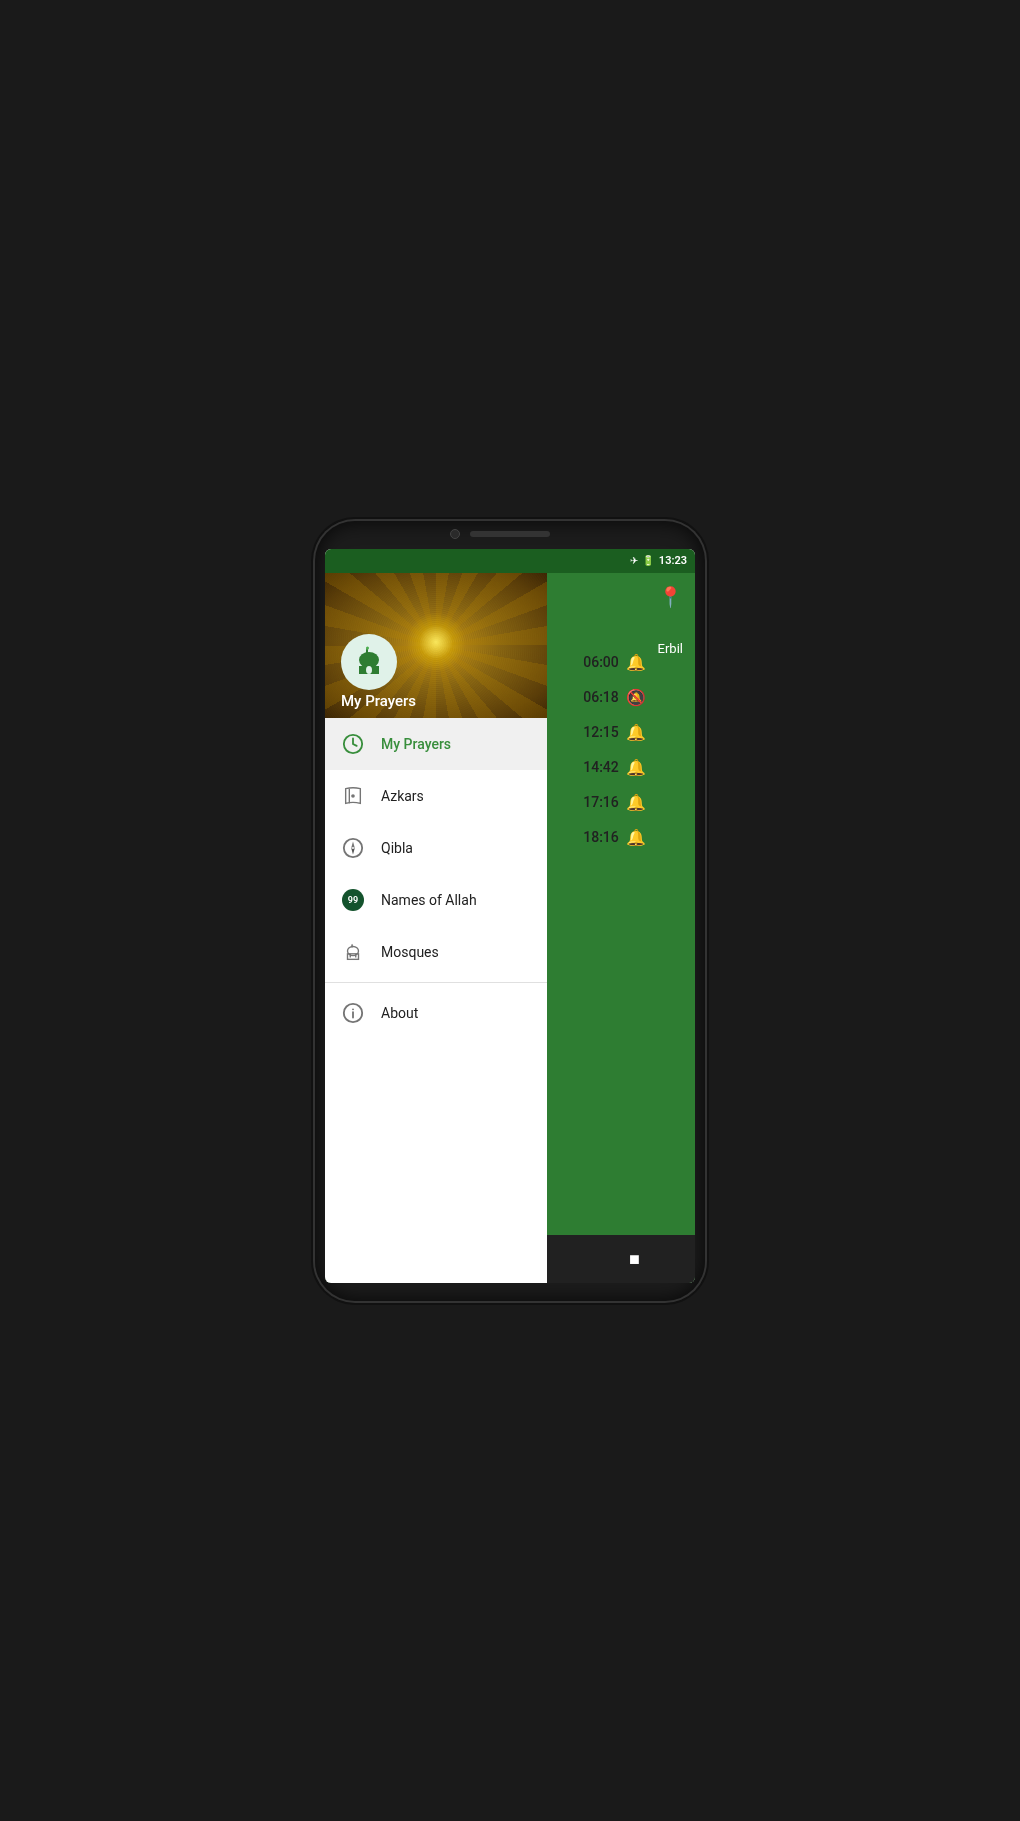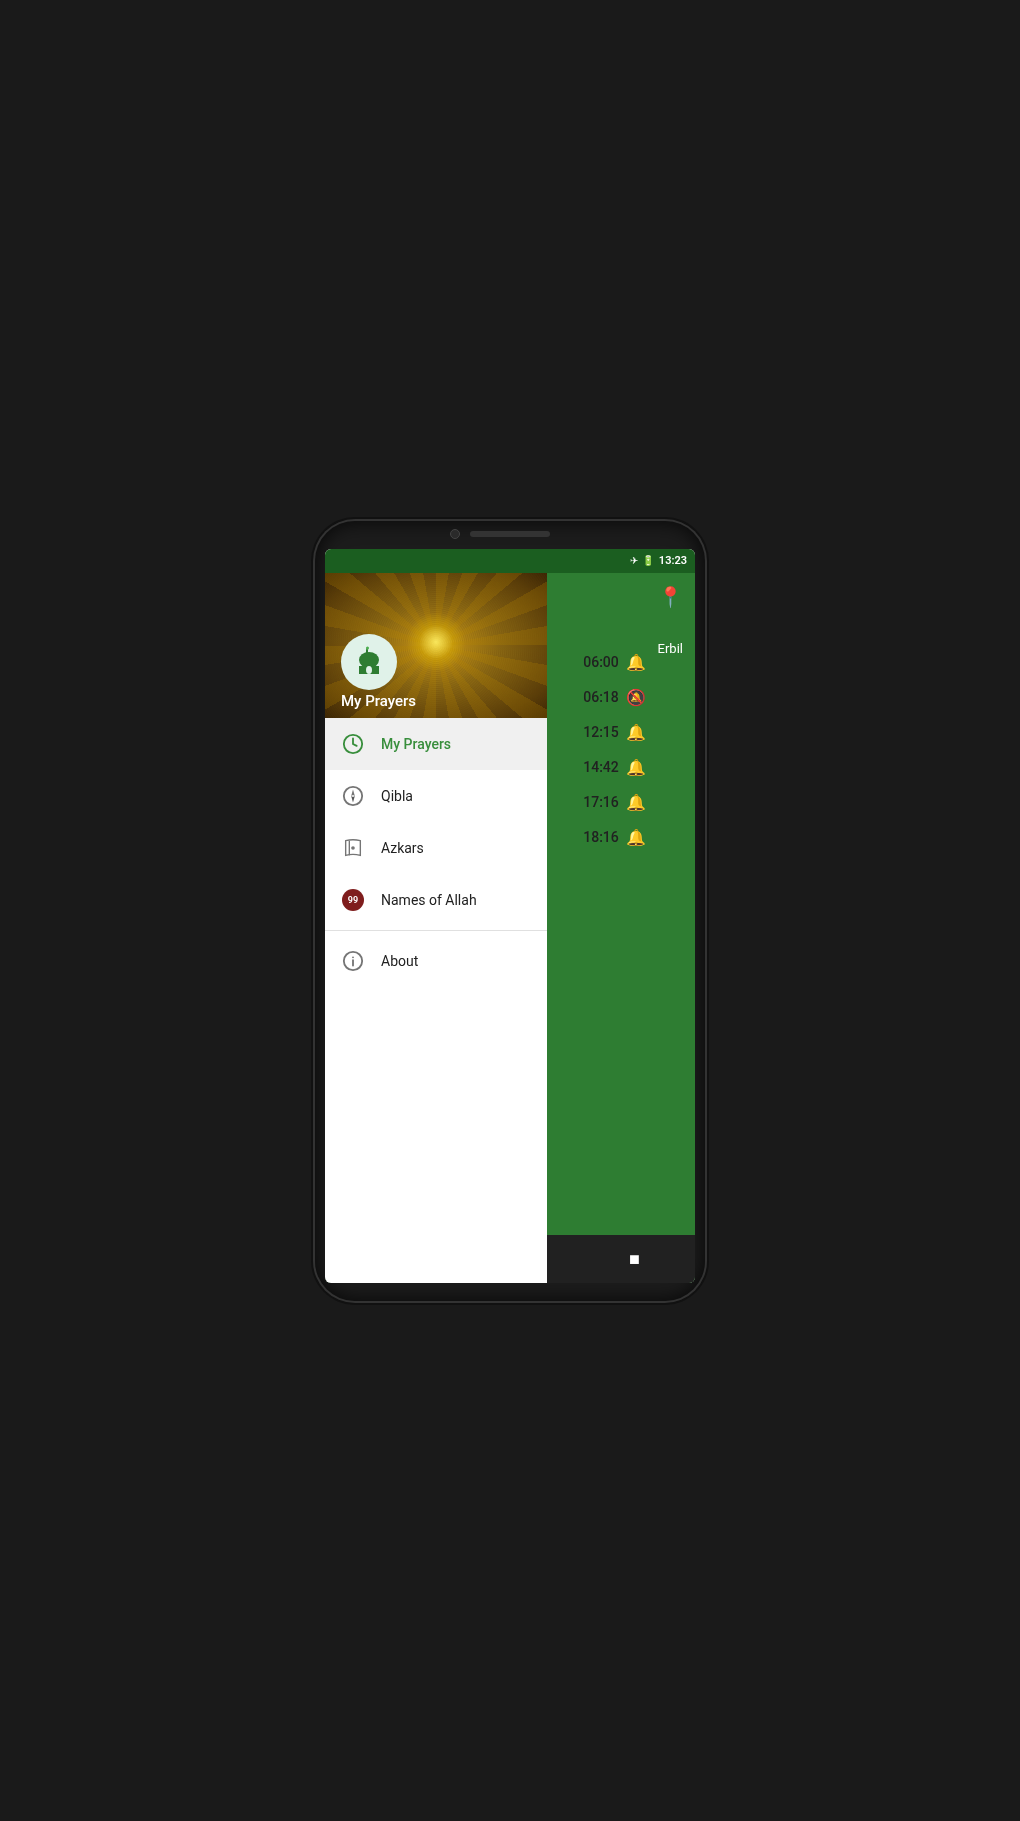--- a/index.html
+++ b/index.html
@@ -265,21 +265,21 @@
       width: 10px;
       height: 10px;
       background: #2a2a2a;
       border-radius: 50%;
       border: 1px solid #444;
     }
     .badge-circle {
       width: 22px;
       height: 22px;
       border-radius: 50%;
-      background: #7f1d1d;
+      background: #14532d;
       color: white;
       font-size: 9px;
       display: flex;
       align-items: center;
       justify-content: center;
       font-weight: 600;
     }
   </style>
 </head>
 <body>
@@ -367,46 +367,59 @@
               <circle cx="12" cy="12" r="10" stroke="#388e3c" stroke-width="2"></circle>
               <polyline points="12,6 12,12 16,14" stroke="#388e3c" stroke-width="2" stroke-linecap="round"></polyline>
             </svg>
           </div>
           <span class="drawer-item-label">My Prayers</span>
         </div>
 
         <div class="drawer-item">
           <div class="drawer-item-icon">
             <svg width="22" height="22" viewBox="0 0 24 24" fill="none">
+              <path d="M4 4 Q12 2 20 4 L20 20 Q12 18 4 20 Z" stroke="#757575" stroke-width="1.5" fill="none"></path>
+              <line x1="8" y1="4" x2="8" y2="20" stroke="#757575" stroke-width="1.5"></line>
+              <circle cx="12" cy="12" r="2" fill="#757575"></circle>
+            </svg>
+          </div>
+          <span class="drawer-item-label">Azkars</span>
+        </div>
+
+        <div class="drawer-item">
+          <div class="drawer-item-icon">
+            <svg width="22" height="22" viewBox="0 0 24 24" fill="none">
               <circle cx="12" cy="12" r="10" stroke="#757575" stroke-width="2"></circle>
               <polygon points="12,5 14,12 12,11 10,12" fill="#757575"></polygon>
               <polygon points="12,19 10,12 12,13 14,12" fill="#555"></polygon>
             </svg>
           </div>
           <span class="drawer-item-label">Qibla</span>
         </div>
 
         <div class="drawer-item">
           <div class="drawer-item-icon">
+            <div class="badge-circle">99</div>
+          </div>
+          <span class="drawer-item-label">Names of Allah</span>
+        </div>
+
+        <div class="drawer-item">
+          <div class="drawer-item-icon">
             <svg width="22" height="22" viewBox="0 0 24 24" fill="none">
-              <path d="M4 4 Q12 2 20 4 L20 20 Q12 18 4 20 Z" stroke="#757575" stroke-width="1.5" fill="none"></path>
-              <line x1="8" y1="4" x2="8" y2="20" stroke="#757575" stroke-width="1.5"></line>
-              <circle cx="12" cy="12" r="2" fill="#757575"></circle>
+              <ellipse cx="12" cy="11" rx="6" ry="5" stroke="#757575" stroke-width="1.5" fill="none"></ellipse>
+              <rect x="6" y="14" width="12" height="6" stroke="#757575" stroke-width="1.5" fill="none"></rect>
+              <line x1="11" y1="7" x2="11" y2="4" stroke="#757575" stroke-width="1.5"></line>
+              <polygon points="11,3 12,5 10,5" fill="#757575"></polygon>
+              <line x1="9" y1="18" x2="9" y2="14" stroke="#757575" stroke-width="1.5"></line>
+              <line x1="15" y1="18" x2="15" y2="14" stroke="#757575" stroke-width="1.5"></line>
             </svg>
           </div>
-          <span class="drawer-item-label">Azkars</span>
-        </div>
-
-        <div class="drawer-item">
-          <div class="drawer-item-icon">
-            <div class="badge-circle">99</div>
-          </div>
-          <span class="drawer-item-label">Names of Allah</span>
-        </div>
-
+          <span class="drawer-item-label">Mosques</span>
+        </div>
 
         <div class="drawer-divider"></div>
 
 
         <div class="drawer-item">
           <div class="drawer-item-icon">
             <svg width="22" height="22" viewBox="0 0 24 24" fill="none">
               <circle cx="12" cy="12" r="10" stroke="#757575" stroke-width="2"></circle>
               <line x1="12" y1="11" x2="12" y2="17" stroke="#757575" stroke-width="2" stroke-linecap="round"></line>
               <circle cx="12" cy="8" r="1" fill="#757575"></circle>

